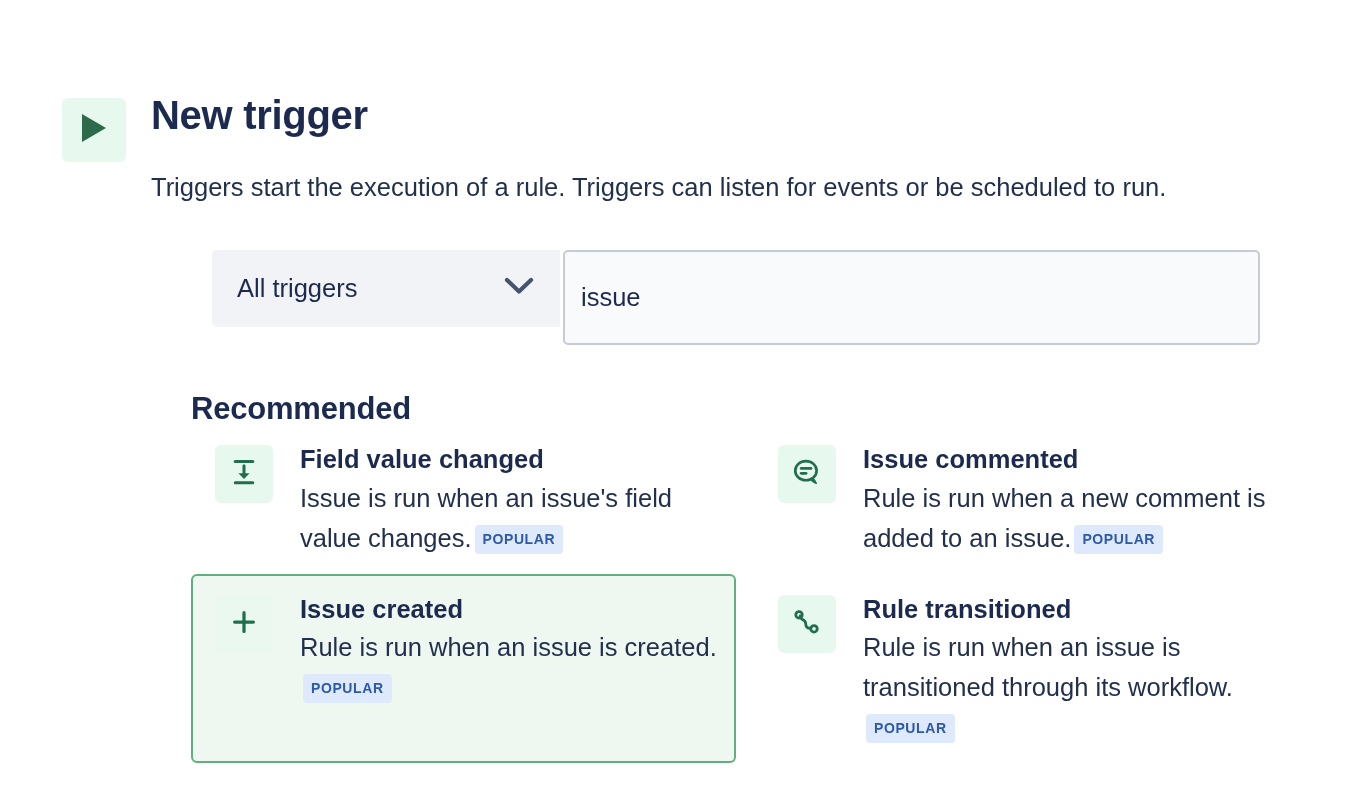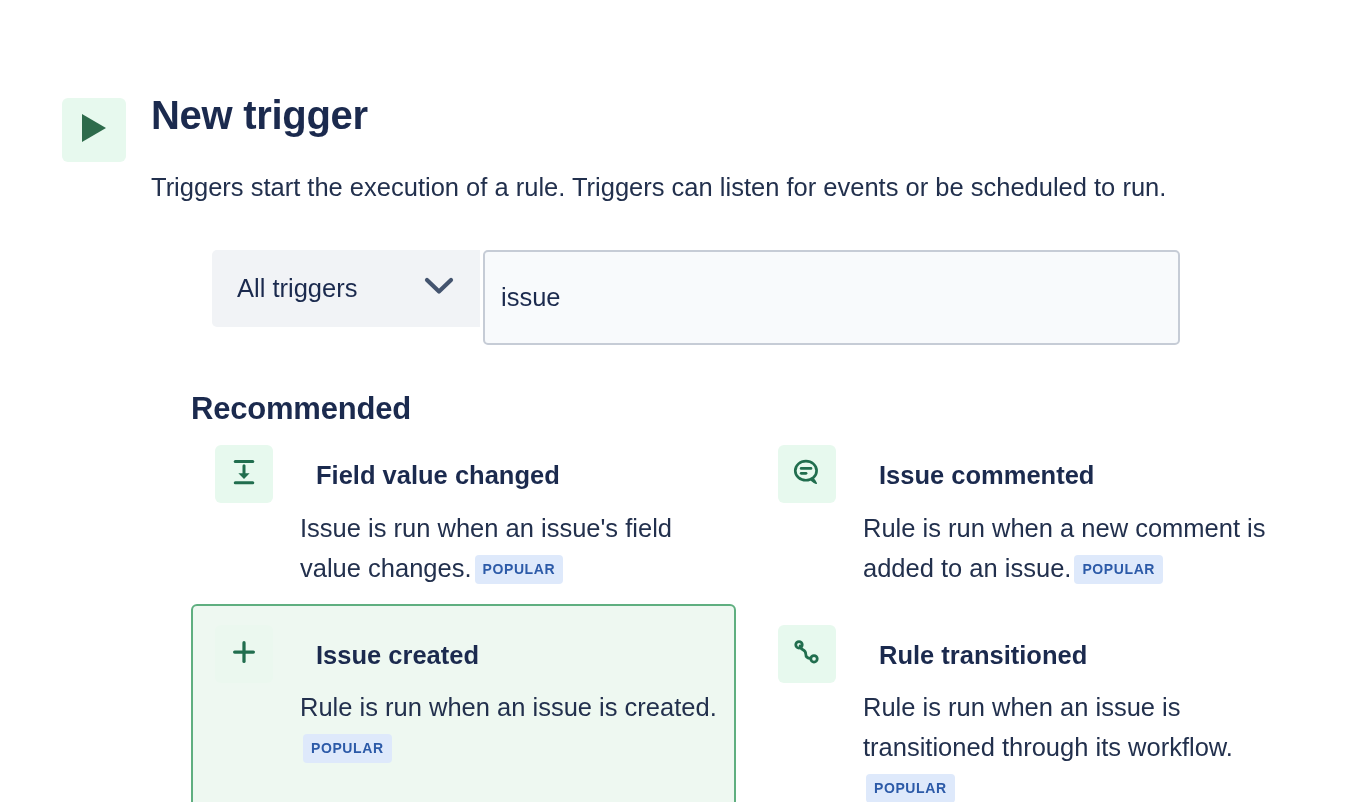--- a/index.html
+++ b/index.html
@@ -63,21 +63,21 @@
   
   .filter-row {
     position: absolute;
     left: 212px;
     top: 250px;
     display: flex;
     align-items: stretch;
     height: 77px;
   }
   .dropdown {
-    width: 268px;
+    width: 348px;
     height: 77px;
     background: #F1F3F6;
     border: none;
     border-radius: 5px 0 0 5px;
     display: flex;
     align-items: center;
     justify-content: space-between;
     padding: 0 26px 0 25px;
     cursor: pointer;
   }
@@ -158,21 +158,21 @@
   .card.selected .card-icon-tile { background: #EBF8EF; }
   .card-body {
     margin-left: 27px;
     padding-top: 1px;
   }
   .card-title {
     font-size: 25.5px;
     font-weight: 700;
     color: #1B2A4E;
     line-height: 1.28;
-    margin: 16px;
+    margin: 0;
   }
   .card-desc {
     font-size: 25.5px;
     color: #22304D;
     line-height: 1.57;
     margin: 2px 0 0 0;
   }
   .badge {
     display: inline-block;
     background: #DEE9FB;

